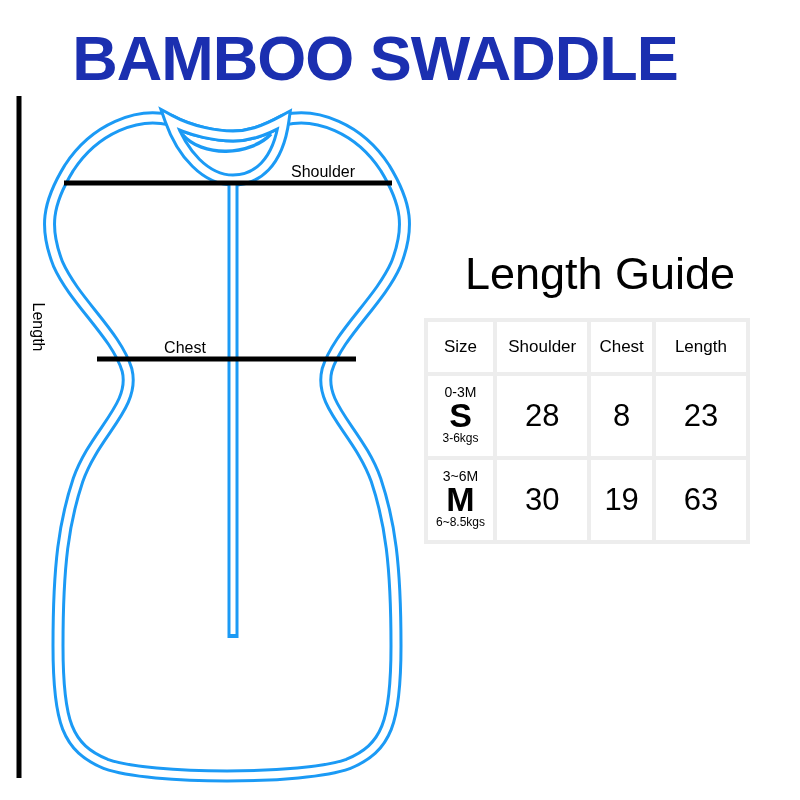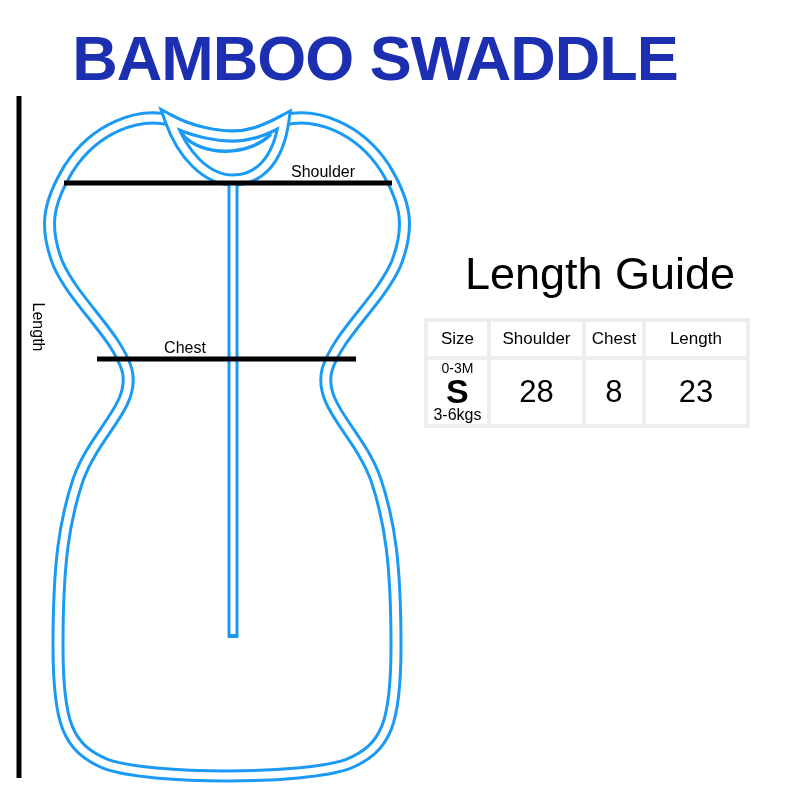--- a/index.html
+++ b/index.html
@@ -19,30 +19,30 @@
   
   .sizing-heading{
     position:absolute;left:422px;top:248px;width:356px;margin:0;
     text-align:center;font-size:45px;font-weight:normal;color:#000;
   }
   .table-wrap{position:absolute;left:424px;top:318px;}
   table.size-table{
     border-collapse:separate;border-spacing:4px;background:#ededed;
   }
   table.size-table th, table.size-table td{
-    background:#fff;text-align:center;vertical-align:middle;padding:0;
+    background:#fff;text-align:center;vertical-align:middle;padding:8px;
   }
   table.size-table th{font-weight:normal;font-size:17px;height:34px;}
   col.c-size{width:64px;} col.c-shoulder{width:96px;}
   col.c-chest{width:58px;} col.c-length{width:110px;}
   td.val{font-size:31px;font-weight:normal;height:64px;}
   td.size-cell{height:64px;padding:2px 0;}
   .age{font-size:14px;line-height:15px;}
   .size-letter{font-size:34px;font-weight:bold;line-height:30px;}
-  .weight{font-size:16px;line-height:17px;}
+  .weight{font-size:12px;line-height:17px;}
   .deviation-note{
     position:absolute;left:424px;top:502px;width:348px;
     text-align:center;font-size:15px;color:#000;
   }
 </style>
 </head>
 <body>
 
 <div class="canvas">
 
@@ -117,18 +117,28 @@
         <tr>
           <td class="size-cell">
             <div class="age">0-3M</div>
             <div class="size-letter">S</div>
             <div class="weight">3-6kgs</div>
           </td>
           <td class="val">28</td>
           <td class="val">8</td>
           <td class="val">23</td>
         </tr>
+        <tr>
+          <td class="size-cell">
+            <div class="age">3~6M</div>
+            <div class="size-letter">M</div>
+            <div class="weight">6~8.5kgs</div>
+          </td>
+          <td class="val">30</td>
+          <td class="val">19</td>
+          <td class="val">63</td>
+        </tr>
       </tbody>
     </table>
   </div>
 
 
 </div>
 
 </body></html>

